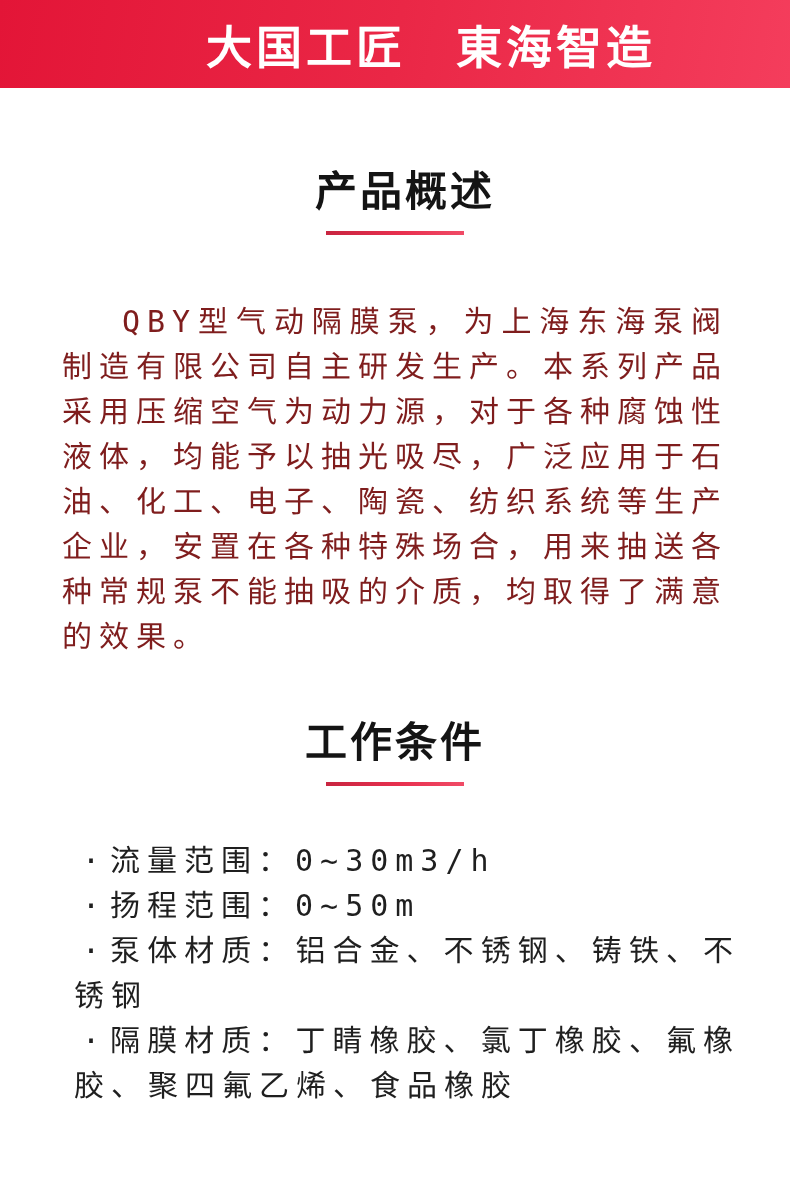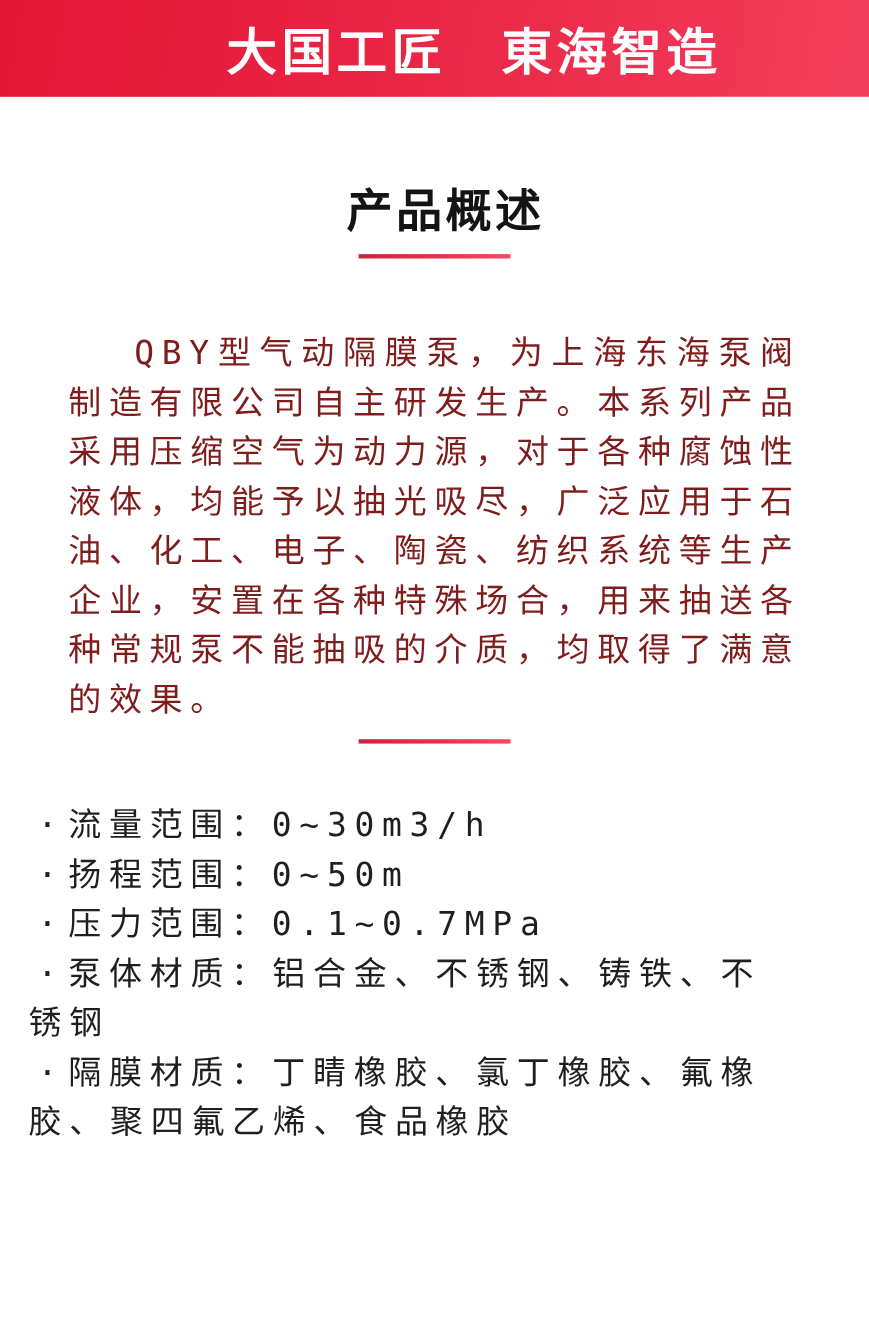--- a/index.html
+++ b/index.html
@@ -66,21 +66,21 @@
     line-height: 45px;
     letter-spacing: 7px;
     color: #7f1d1d;
     text-indent: 2em;
     text-align: justify;
     font-family: "DejaVu Sans Mono", "Liberation Mono", sans-serif;
   }
 
   
   .spec-list {
-    margin: 52px 62px 0 26px;
+    margin: 52px 62px 0 74px;
     width: 666px;
   }
   .spec-item {
     font-size: 30px;
     line-height: 45px;
     letter-spacing: 7px;
     color: #1f1f1f;
     text-align: justify;
     font-family: "DejaVu Sans Mono", "Liberation Mono", sans-serif;
   }
@@ -99,31 +99,29 @@
     <span class="banner-text">大国工匠　東海智造</span>
   </div>
 
   <section>
     <h2 class="section-heading heading-overview">产品概述</h2>
     <div class="heading-underline"></div>
     <p class="overview-paragraph">QBY型气动隔膜泵，为上海东海泵阀制造有限公司自主研发生产。本系列产品采用压缩空气为动力源，对于各种腐蚀性液体，均能予以抽光吸尽，广泛应用于石油、化工、电子、陶瓷、纺织系统等生产企业，安置在各种特殊场合，用来抽送各种常规泵不能抽吸的介质，均取得了满意的效果。</p>
   </section>
 
   <section>
+    <h2 class="section-heading heading-conditions">工作条件</h2>
     <div class="heading-underline"></div>
 
     <div class="spec-list">
       <div class="spec-item">
         <span class="bullet">·</span><span>流量范围：0~30m3/h</span>
       </div>
       <div class="spec-item">
         <span class="bullet">·</span><span>扬程范围：0~50m</span>
-      </div>
-      <div class="spec-item">
-        <span class="bullet">·</span><span>压力范围：0.1~0.7MPa</span>
       </div>
       <div class="spec-item">
         <span class="bullet">·</span><span>泵体材质：铝合金、不锈钢、铸铁、不锈钢</span>
       </div>
       <div class="spec-item">
         <span class="bullet">·</span><span>隔膜材质：丁睛橡胶、氯丁橡胶、氟橡胶、聚四氟乙烯、食品橡胶</span>
       </div>
     </div>
   </section>
 

